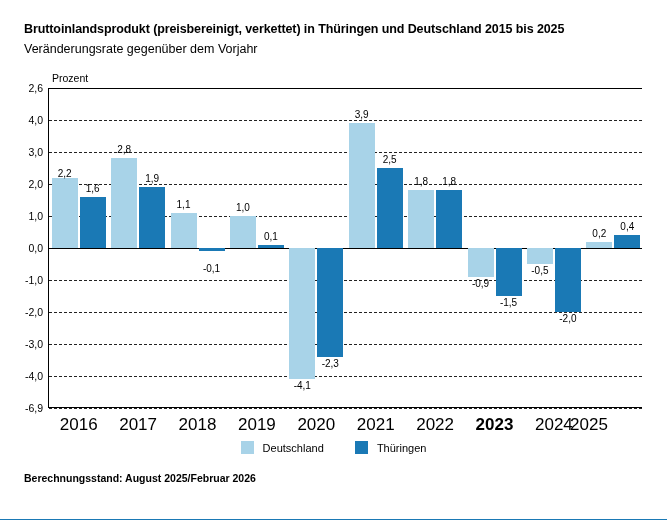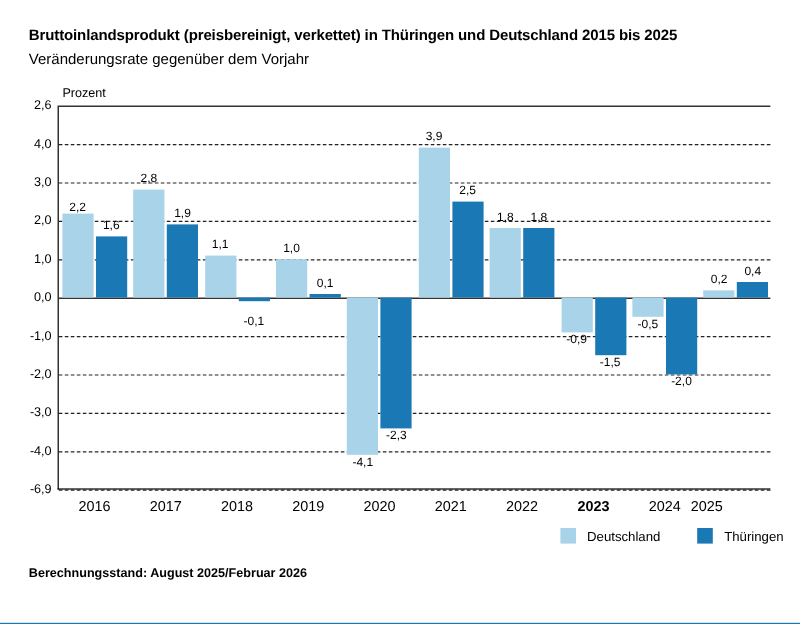--- a/index.html
+++ b/index.html
@@ -84,21 +84,21 @@
     position: absolute;
     left: 0;
     width: 100%;
     height: 0;
   }
   .xtick {
     position: absolute;
     top: 100%;
     margin-top: 8px;
     transform: translateX(-50%);
-    font-size: 12px;
+    font-size: 17px;
     white-space: nowrap;
   }
   .bar {
     position: absolute;
     box-sizing: border-box;
   }
   .bar.de { background: #a8d3e8; }
   .bar.th { background: #1a79b5; }
   .bar-label {
     position: absolute;
@@ -106,21 +106,21 @@
     white-space: nowrap;
     transform: translateX(-50%);
     color: #000;
   }
   
   .legend {
     position: absolute;
     left: 0;
     top: 440px;
     width: 667px;
-    text-align: right;
+    text-align: center;
     font-size: 11px;
   }
   .legend-item {
     display: inline-block;
     margin: 0 14px;
     vertical-align: middle;
   }
   .legend-swatch {
     display: inline-block;
     width: 13px;

